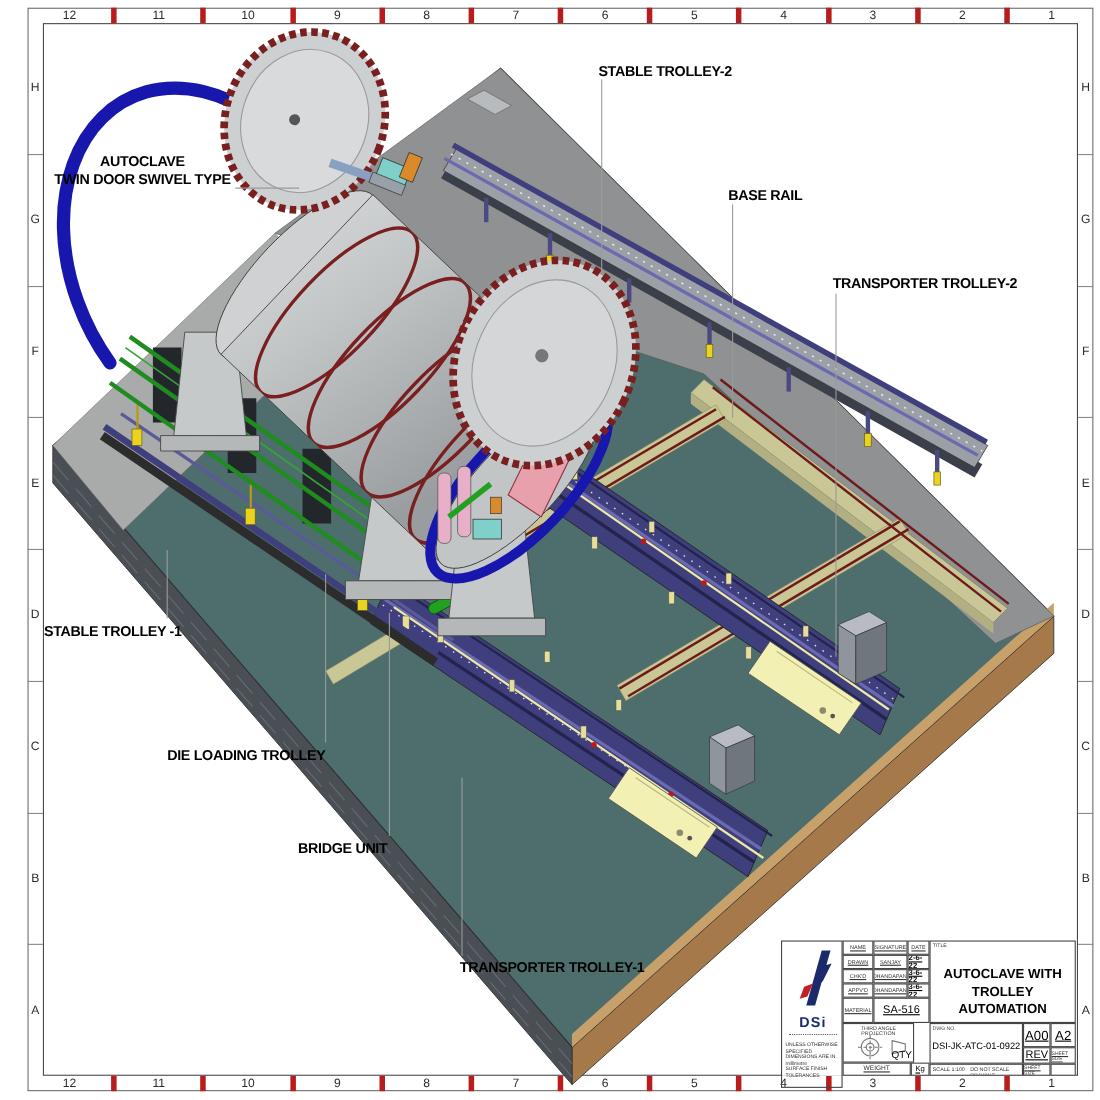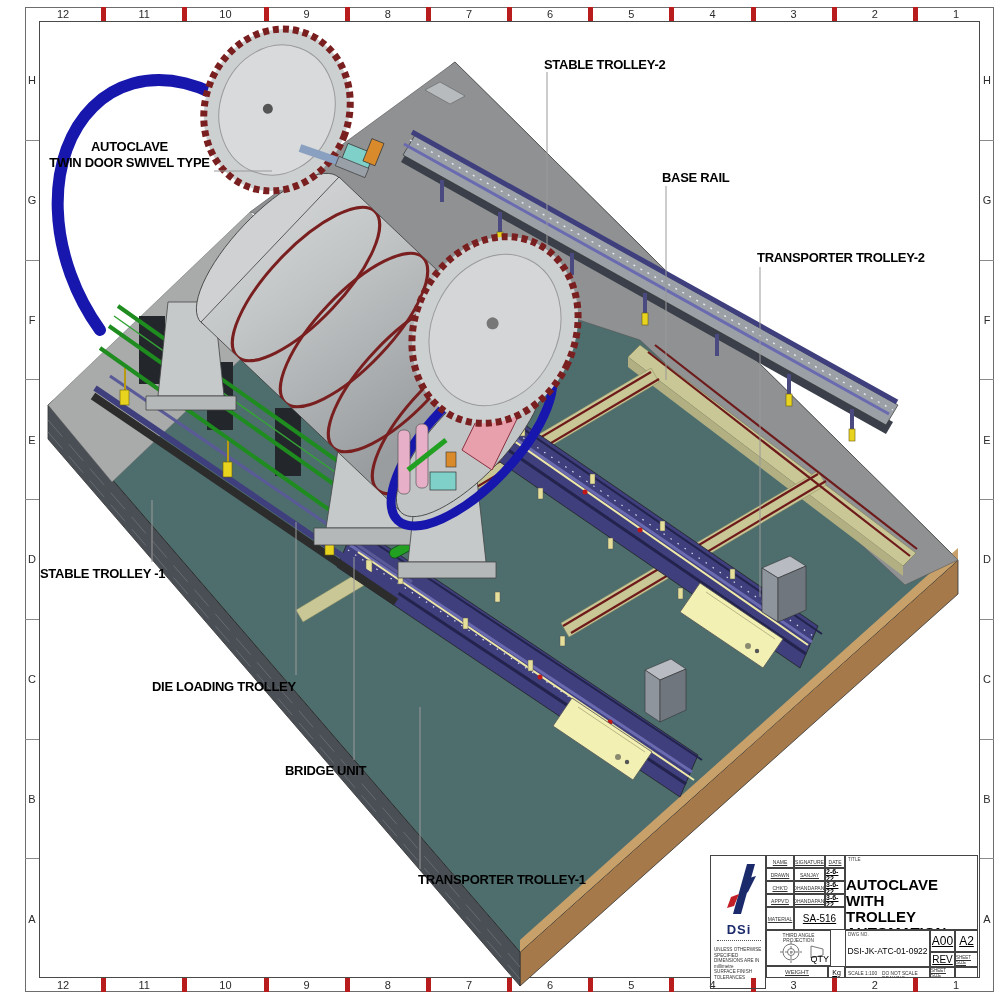--- a/index.html
+++ b/index.html
@@ -315,21 +315,21 @@
 
   <div class="lbl center" style="left:42px;top:139px;width:175px;">
     <div>AUTOCLAVE</div>
     <div>TWIN DOOR SWIVEL TYPE</div>
   </div>
   <div class="lbl" style="left:544px;top:57px;">STABLE TROLLEY-2</div>
   <div class="lbl" style="left:662px;top:170px;">BASE RAIL</div>
   <div class="lbl" style="left:757px;top:250px;">TRANSPORTER TROLLEY-2</div>
   <div class="lbl" style="left:40px;top:566px;">STABLE TROLLEY -1</div>
   <div class="lbl" style="left:152px;top:679px;">DIE LOADING TROLLEY</div>
-  <div class="lbl" style="left:285px;top:763px;">BRIDGE UNIT</div>
+  <div class="lbl" style="left:271px;top:763px;">BRIDGE UNIT</div>
   <div class="lbl" style="left:418px;top:872px;">TRANSPORTER TROLLEY-1</div>
 
   <div class="tb">
 
     <div class="c" style="left:0;top:0;width:56px;height:134px;">
       <svg width="56" height="64" style="position:absolute;left:0;top:2px;">
         <g transform="translate(28,32)">
           <polygon points="-6,24 2,24 16,-26 8,-26" fill="#1b2a6b"></polygon>
           <polygon points="2,6 9,2 17,-14 10,-12" fill="#1b2a6b"></polygon>
           <polygon points="-12,18 -5,16 0,4 -8,7" fill="#c22026"></polygon>
@@ -376,21 +376,21 @@
           <polygon points="44,6 56,9 56,15 44,18"></polygon>
         </g>
       </svg>
       <div class="qty">QTY</div>
     </div>
     <div class="c cell-center" style="left:56px;top:111px;width:62px;height:12px;font-size:6px;color:#333;">WEIGHT</div>
     <div class="c cell-center" style="left:118px;top:111px;width:17px;height:12px;font-size:7px;">Kg</div>
 
     <div class="c" style="left:135px;top:0;width:133px;height:75px;">
       <div class="corner-label">TITLE</div>
-      <div style="margin-top:21px;text-align:left;font-weight:bold;font-size:15px;line-height:16px;">
+      <div style="margin-top:21px;text-align:center;font-weight:bold;font-size:12px;line-height:16px;">
         <div>AUTOCLAVE WITH</div>
         <div>TROLLEY AUTOMATION</div>
       </div>
     </div>
 
     <div class="c" style="left:135px;top:75px;width:85px;height:37px;">
       <div class="corner-label">DWG NO.</div>
       <div style="margin-top:15px;text-align:center;font-weight:normal;font-size:8.5px;">DSI-JK-ATC-01-0922</div>
     </div>
     <div class="c cell-center" style="left:220px;top:75px;width:25px;height:22px;font-size:12px;">A00</div>

